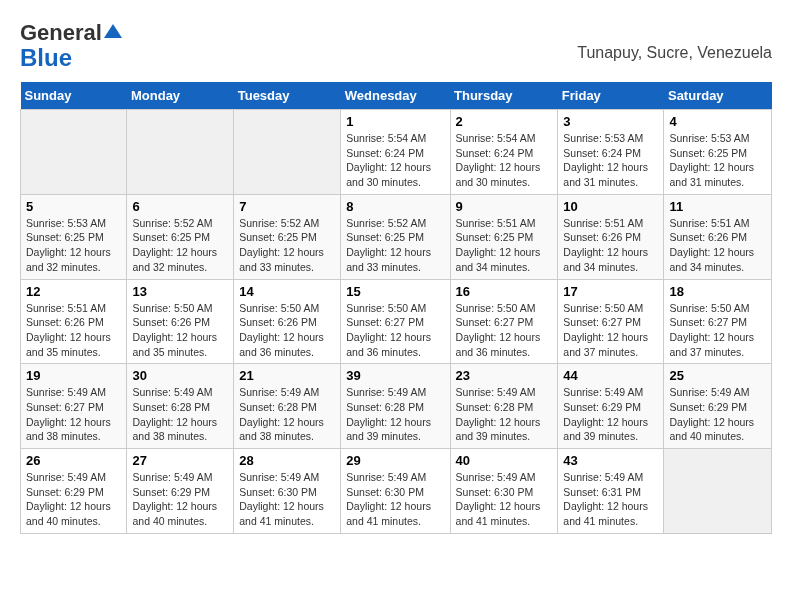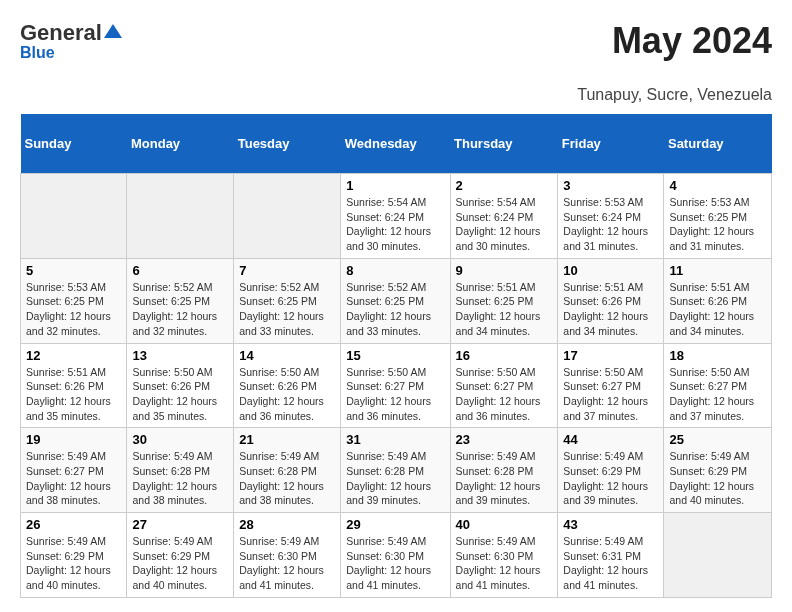--- a/index.html
+++ b/index.html
@@ -40,21 +40,21 @@
       margin-top: 24px;
     }
     table {
       width: 100%;
       border-collapse: collapse;
       font-size: 11px;
     }
     thead tr th {
       background: #1565c0;
       color: #fff;
-      padding: 22px 4px;
+      padding: 6px 4px;
       text-align: left;
       font-size: 13px;
       font-weight: bold;
       margin-top: 6px;
     }
     tbody tr td {
       border: 1px solid #ccc;
       padding: 4px 5px;
       vertical-align: top;
       width: 113px;
@@ -84,25 +84,24 @@
 
 <div class="header">
   <div class="logo">
     <div class="logo-row">
       <span style="font-size:22px;font-weight:bold;color:#333;">General</span>
       <svg width="18" height="18" viewBox="0 0 18 18" style="margin-left:2px;margin-top:-4px;">
         <polygon points="9,2 18,16 0,16" fill="#1565c0"></polygon>
       </svg>
     </div>
     <div style="margin-top:-2px;">
-      <span style="font-size:16px;font-weight:bold;color:#1565c0;">Blue</span>
+      <span style="font-size:24px;font-weight:bold;color:#1565c0;">Blue</span>
     </div>
   </div>
   <div class="title-area">
-    <h1>May 2024</h1>
     <h2>Tunapuy, Sucre, Venezuela</h2>
   </div>
 </div>
 
 <table>
   <thead>
     <tr>
 
     <th>Sunday</th>
         <th>Monday</th>
@@ -265,21 +264,21 @@
 and 38 minutes.</div>
         </td>
         <td>
           <span class="day-num">21</span>
           <div class="day-info" style="white-space: pre-line;">Sunrise: 5:49 AM
 Sunset: 6:28 PM
 Daylight: 12 hours
 and 38 minutes.</div>
         </td>
         <td>
-          <span class="day-num">31</span>
+          <span class="day-num">39</span>
           <div class="day-info" style="white-space: pre-line;">Sunrise: 5:49 AM
 Sunset: 6:28 PM
 Daylight: 12 hours
 and 39 minutes.</div>
         </td>
         <td>
           <span class="day-num">23</span>
           <div class="day-info" style="white-space: pre-line;">Sunrise: 5:49 AM
 Sunset: 6:28 PM
 Daylight: 12 hours

